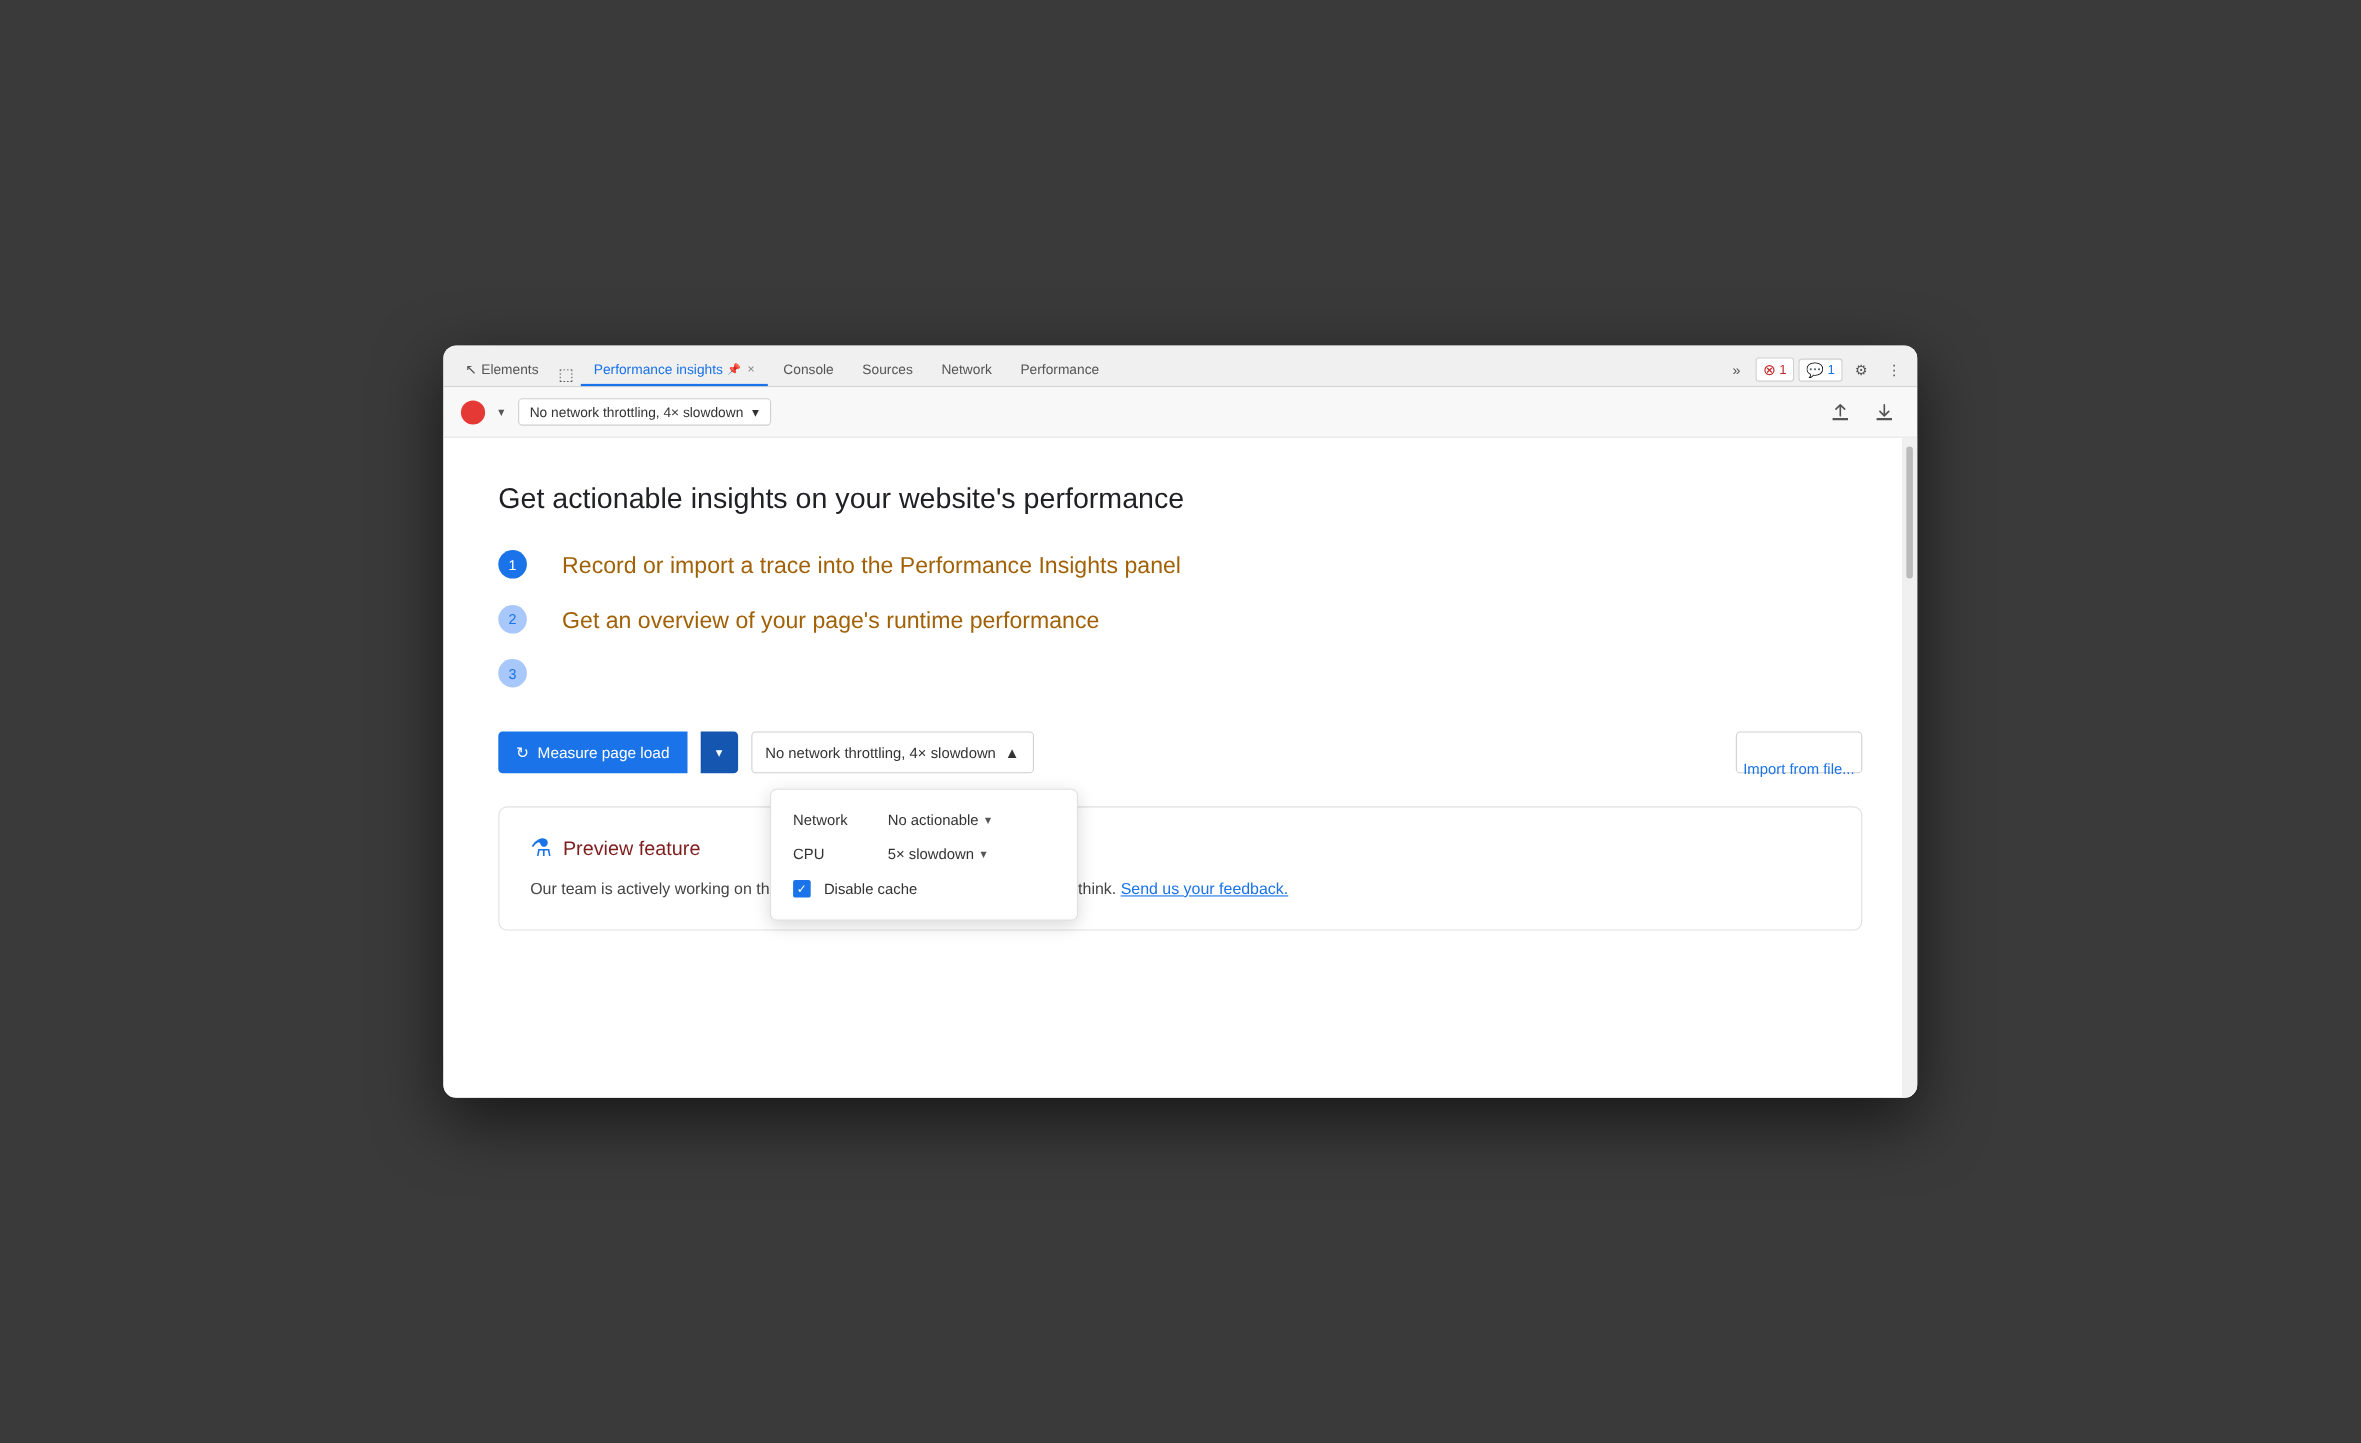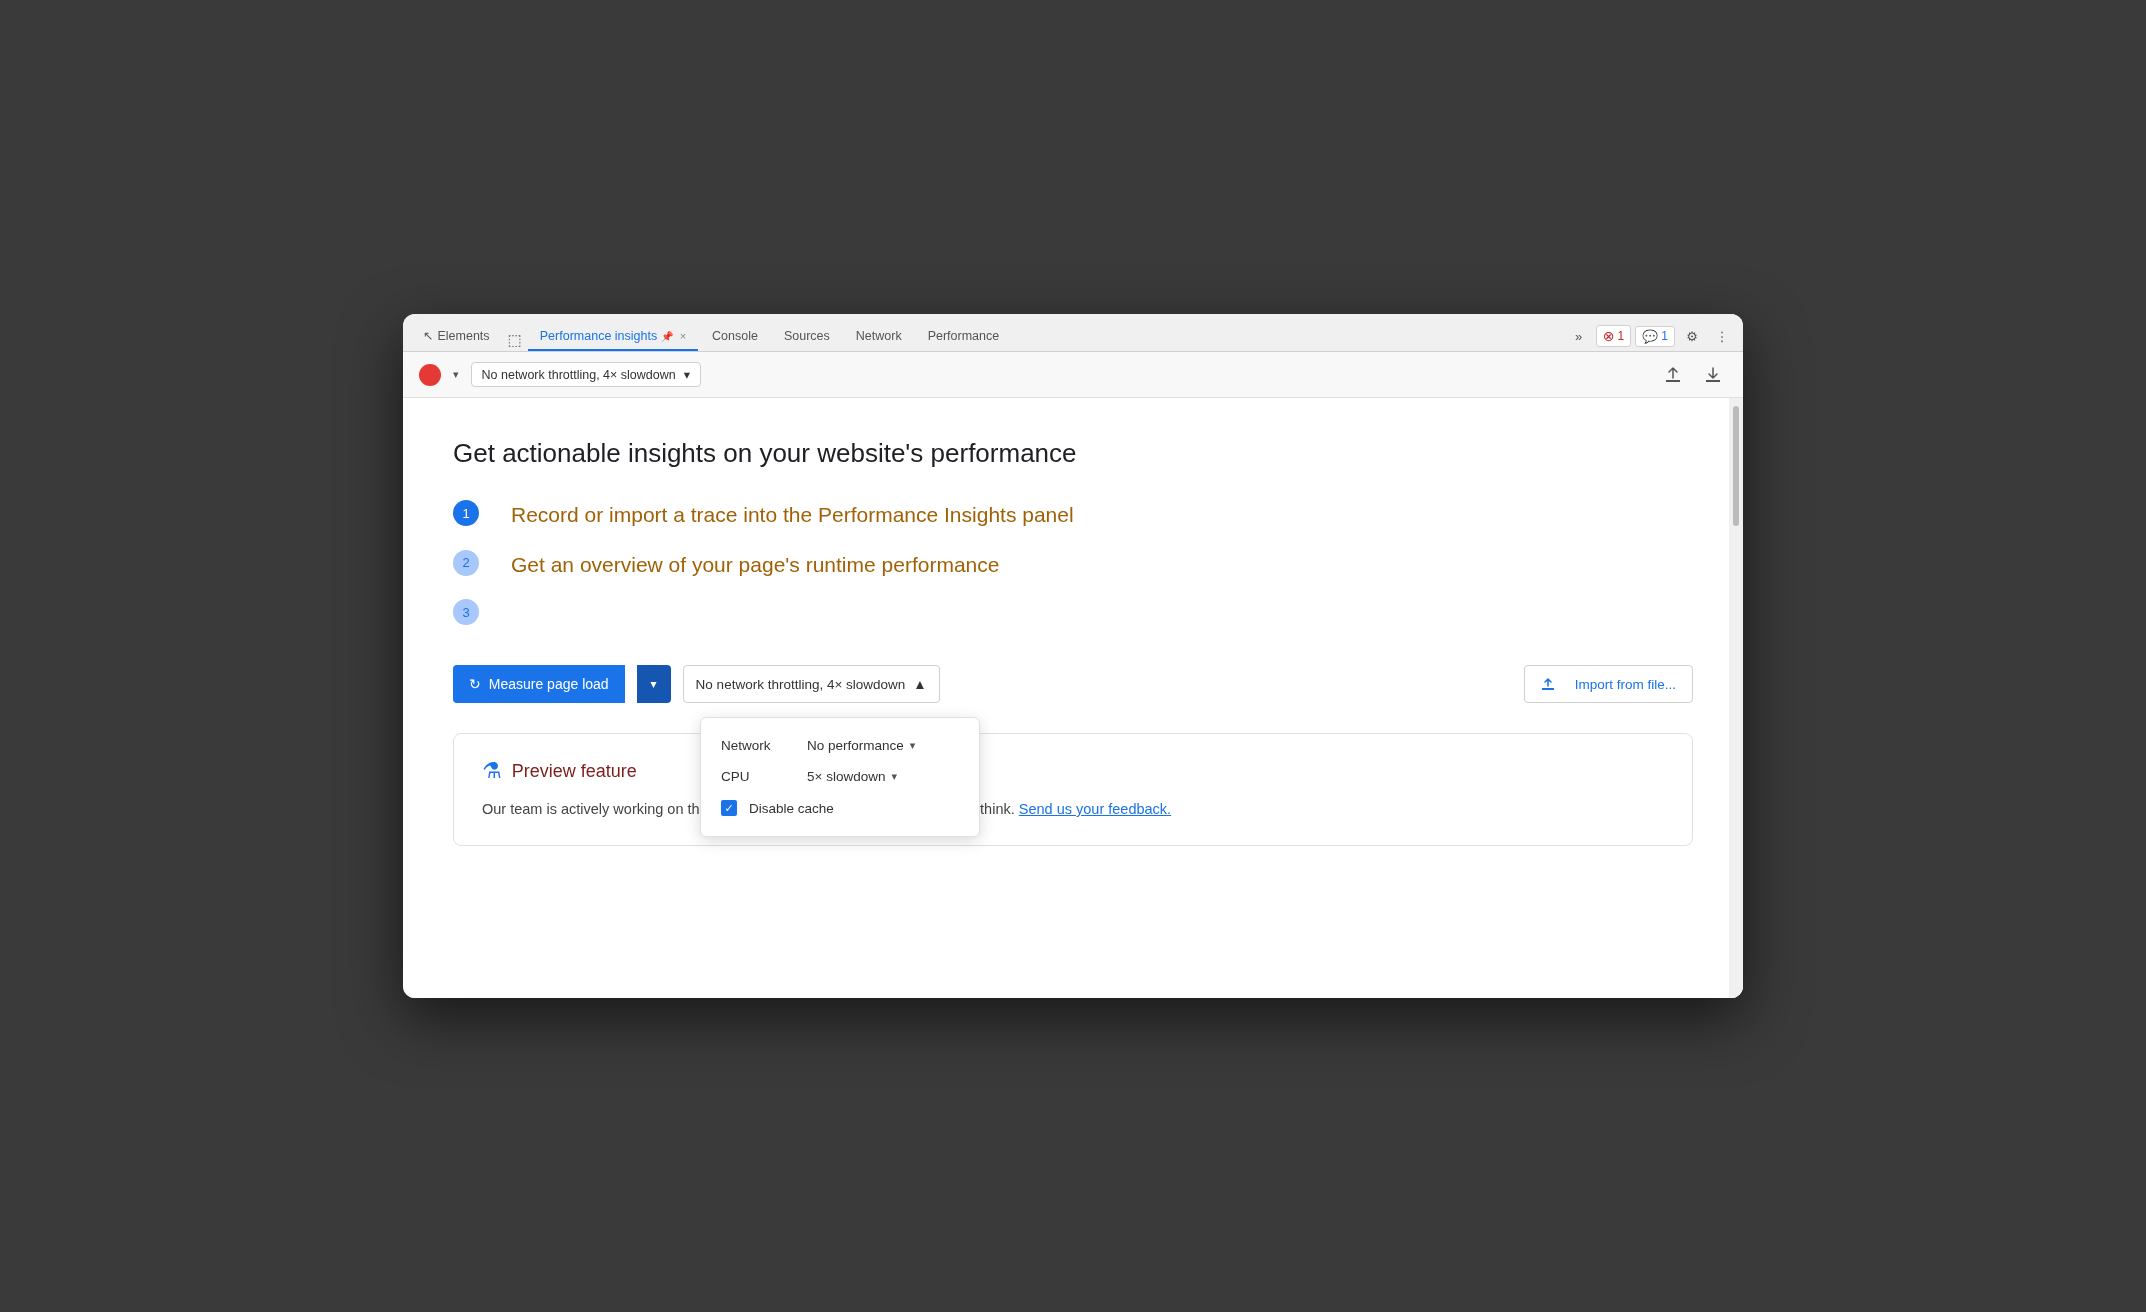--- a/index.html
+++ b/index.html
@@ -286,27 +286,28 @@
       cursor: pointer;
       height: 38px;
     }
 
     .import-btn {
       display: flex;
       align-items: center;
       gap: 20px;
       border: 1px solid #d0d0d0;
       border-radius: 4px;
-      padding: 6px 16px;
+      padding: 6px 6px;
       font-size: 13.5px;
       color: #1a73e8;
       background: white;
       cursor: pointer;
       height: 38px;
       margin-left: auto;
+      flex-direction: column;
     }
 
     
     .dropdown-popup {
       position: absolute;
       top: 52px;
       left: 247px;
       background: white;
       border: 1px solid #e0e0e0;
       border-radius: 6px;
@@ -546,21 +547,21 @@
           <path d="M7 2L7 9M7 2L4 5M7 2L10 5" stroke="#1a73e8" stroke-width="1.5" stroke-linecap="round" stroke-linejoin="round"></path>
           <path d="M1 11H13V13H1V11Z" fill="#1a73e8"></path>
         </svg>
         <span>Import from file...</span>
       </button>
 
       <div class="dropdown-popup">
         <div class="dropdown-row">
           <span class="dropdown-label">Network</span>
           <div class="dropdown-select">
-            <span>No performance</span>
+            <span>No actionable</span>
             <span class="chevron">▾</span>
           </div>
         </div>
         <div class="dropdown-row">
           <span class="dropdown-label">CPU</span>
           <div class="dropdown-select">
             <span>5× slowdown</span>
             <span class="chevron">▾</span>
           </div>
         </div>

